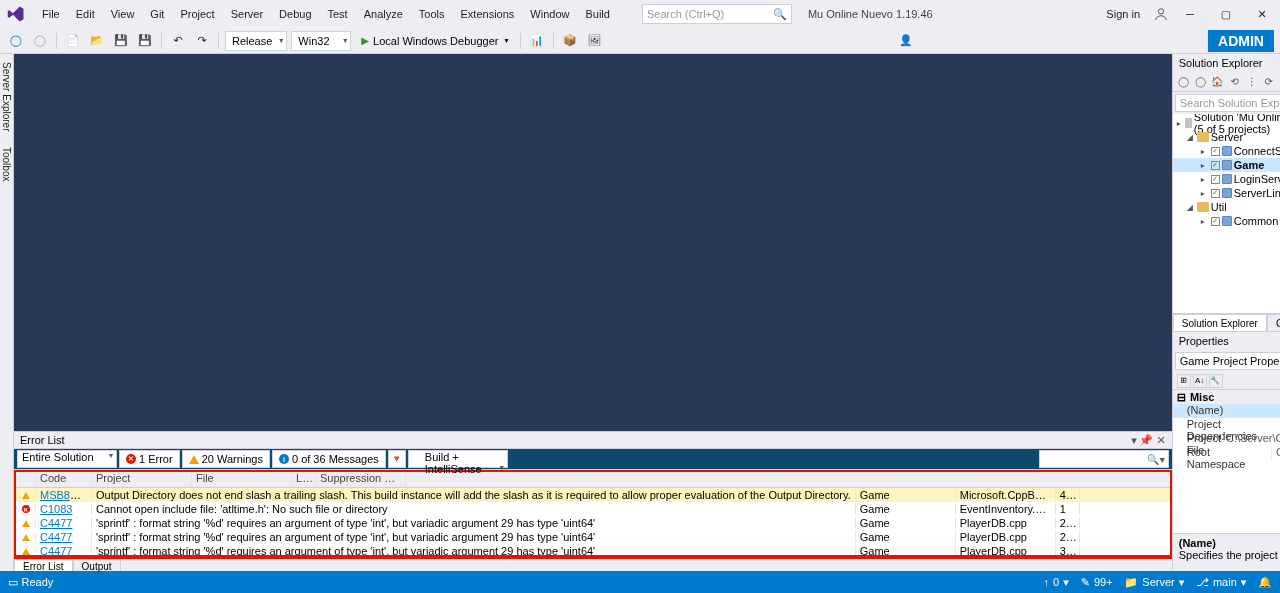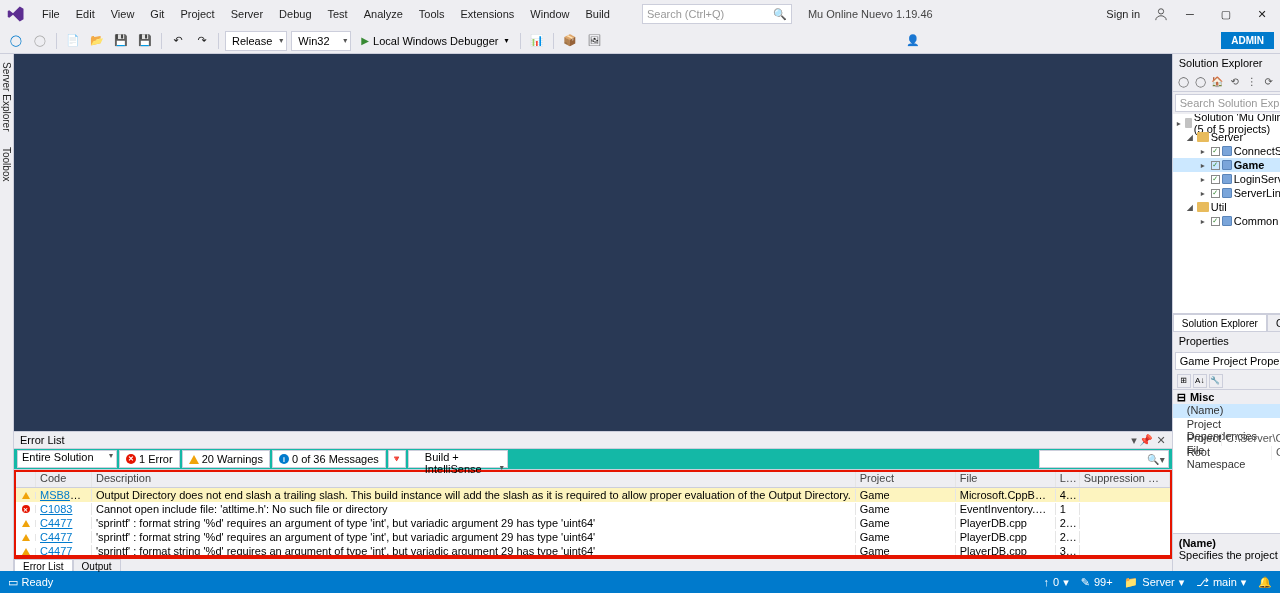--- a/index.html
+++ b/index.html
@@ -20,36 +20,36 @@
 .win-btn { width: 28px; height: 20px; display: flex; align-items: center; justify-content: center; color: #1e1e1e; cursor: pointer; }
 
 
 .toolbar { height: 26px; background: #eeeef2; border-bottom: 1px solid #cccedb; display: flex; align-items: center; padding: 0 6px; gap: 4px; }
 .tb-btn { width: 20px; height: 20px; display: flex; align-items: center; justify-content: center; cursor: pointer; color: #1e1e1e; }
 .tb-sep { width: 1px; height: 16px; background: #cccedb; margin: 0 2px; }
 .tb-dropdown { height: 20px; border: 1px solid #cccedb; background: #fff; padding: 0 14px 0 6px; display: flex; align-items: center; position: relative; font-size: 11px; }
 .tb-dropdown::after { content: "▾"; position: absolute; right: 3px; font-size: 8px; color: #555; }
 .run-btn { height: 20px; display: flex; align-items: center; gap: 4px; padding: 0 6px; cursor: pointer; }
 .run-btn .tri { color: #388a34; font-size: 10px; }
-.admin-btn { margin-left: auto; background: #007acc; color: #fff; padding: 3px 10px; font-weight: 600; font-size: 10px; }
+.admin-btn { margin-left: auto; background: #007acc; color: #fff; padding: 3px 10px; font-weight: 600; font-size: 14px; }
 .notif { width: 18px; height: 18px; display: flex; align-items: center; justify-content: center; }
 
 
 .main { flex: 1; display: flex; position: relative; background: #293955; }
 .left-docks { width: 18px; background: #eeeef2; border-right: 1px solid #cccedb; display: flex; flex-direction: column; align-items: center; padding-top: 4px; gap: 8px; }
 .left-dock-tab { writing-mode: vertical-rl; font-size: 10px; color: #1e1e1e; padding: 4px 1px; cursor: pointer; }
 
 .center { flex: 1; display: flex; flex-direction: column; }
 .editor-area { flex: 1; background: #293955; }
 
 
 .error-list { height: 126px; background: #eeeef2; display: flex; flex-direction: column; border-top: 1px solid #cccedb; }
 .el-title { height: 16px; background: #eeeef2; display: flex; align-items: center; padding: 0 6px; font-size: 10px; position: relative; }
 .el-title .title-right { margin-left: auto; display: flex; gap: 3px; font-size: 9px; color: #555; }
-.el-filters { height: 22px; background: #14b8a6; display: flex; align-items: center; padding: 0 3px; gap: 2px; border-top: 1px solid #cccedb; border-bottom: 1px solid #cccedb;}
+.el-filters { height: 22px; background: #0c4a6e; display: flex; align-items: center; padding: 0 3px; gap: 2px; border-top: 1px solid #cccedb; border-bottom: 1px solid #cccedb;}
 .el-scope { height: 18px; border: 1px solid #cccedb; background: #fff; padding: 0 16px 0 4px; font-size: 11px; position: relative; width: 100px; }
 .el-scope::after { content:"▾"; position:absolute; right:3px; font-size:8px; color:#555; }
 .el-chip { height: 18px; border: 1px solid #cccedb; background: #fff; padding: 0 6px; display: flex; align-items: center; gap: 3px; font-size: 11px; cursor:pointer; }
 .el-chip .ico-err { width:10px;height:10px;background:#e51400;border-radius:50%;display:flex;align-items:center;justify-content:center;color:#fff;font-size:7px;font-weight:bold; }
 .el-chip .ico-warn { width:0;height:0;border-left:5px solid transparent;border-right:5px solid transparent;border-bottom:9px solid #f0a30a;display:inline-block; }
 .el-chip .ico-info { width:10px;height:10px;background:#007acc;border-radius:50%;display:flex;align-items:center;justify-content:center;color:#fff;font-size:7px;font-weight:bold; }
 .el-filter-btn { width:18px; height:18px; border:1px solid #cccedb; background:#fff; display:flex;align-items:center;justify-content:center;font-size:9px;cursor:pointer; }
 .el-source { height: 18px; border: 1px solid #cccedb; background: #fff; padding: 0 16px 0 16px; font-size: 11px; position: relative; width: 100px; }
 .el-source::after { content:"▾"; position:absolute; right:3px; font-size:8px; color:#555; }
 .el-search { margin-left:auto; height:18px; width:130px; border:1px solid #cccedb; background:#fff; display:flex; align-items:center; }
@@ -224,21 +224,20 @@
         <div class="el-filter-btn">🔻</div>
         <div class="el-source"><span>Build + IntelliSense</span></div>
         <div class="el-search">
             <span class="mag">🔍▾</span>
           </div>
       </div>
       <div class="el-table">
         <div class="el-head">
           <div class="col-icon"></div>
           <div class="col-code">Code</div>
-          <div class="col-desc">Description</div>
           <div class="col-proj">Project</div>
           <div class="col-file">File</div>
           <div class="col-line">Line</div>
           <div class="col-sup">Suppression State</div>
         </div>
         <div class="el-body" id="el-body">
             <div class="el-row sel">
               <div class="col-icon">
                 <span class="row-warn"></span>
               </div>

